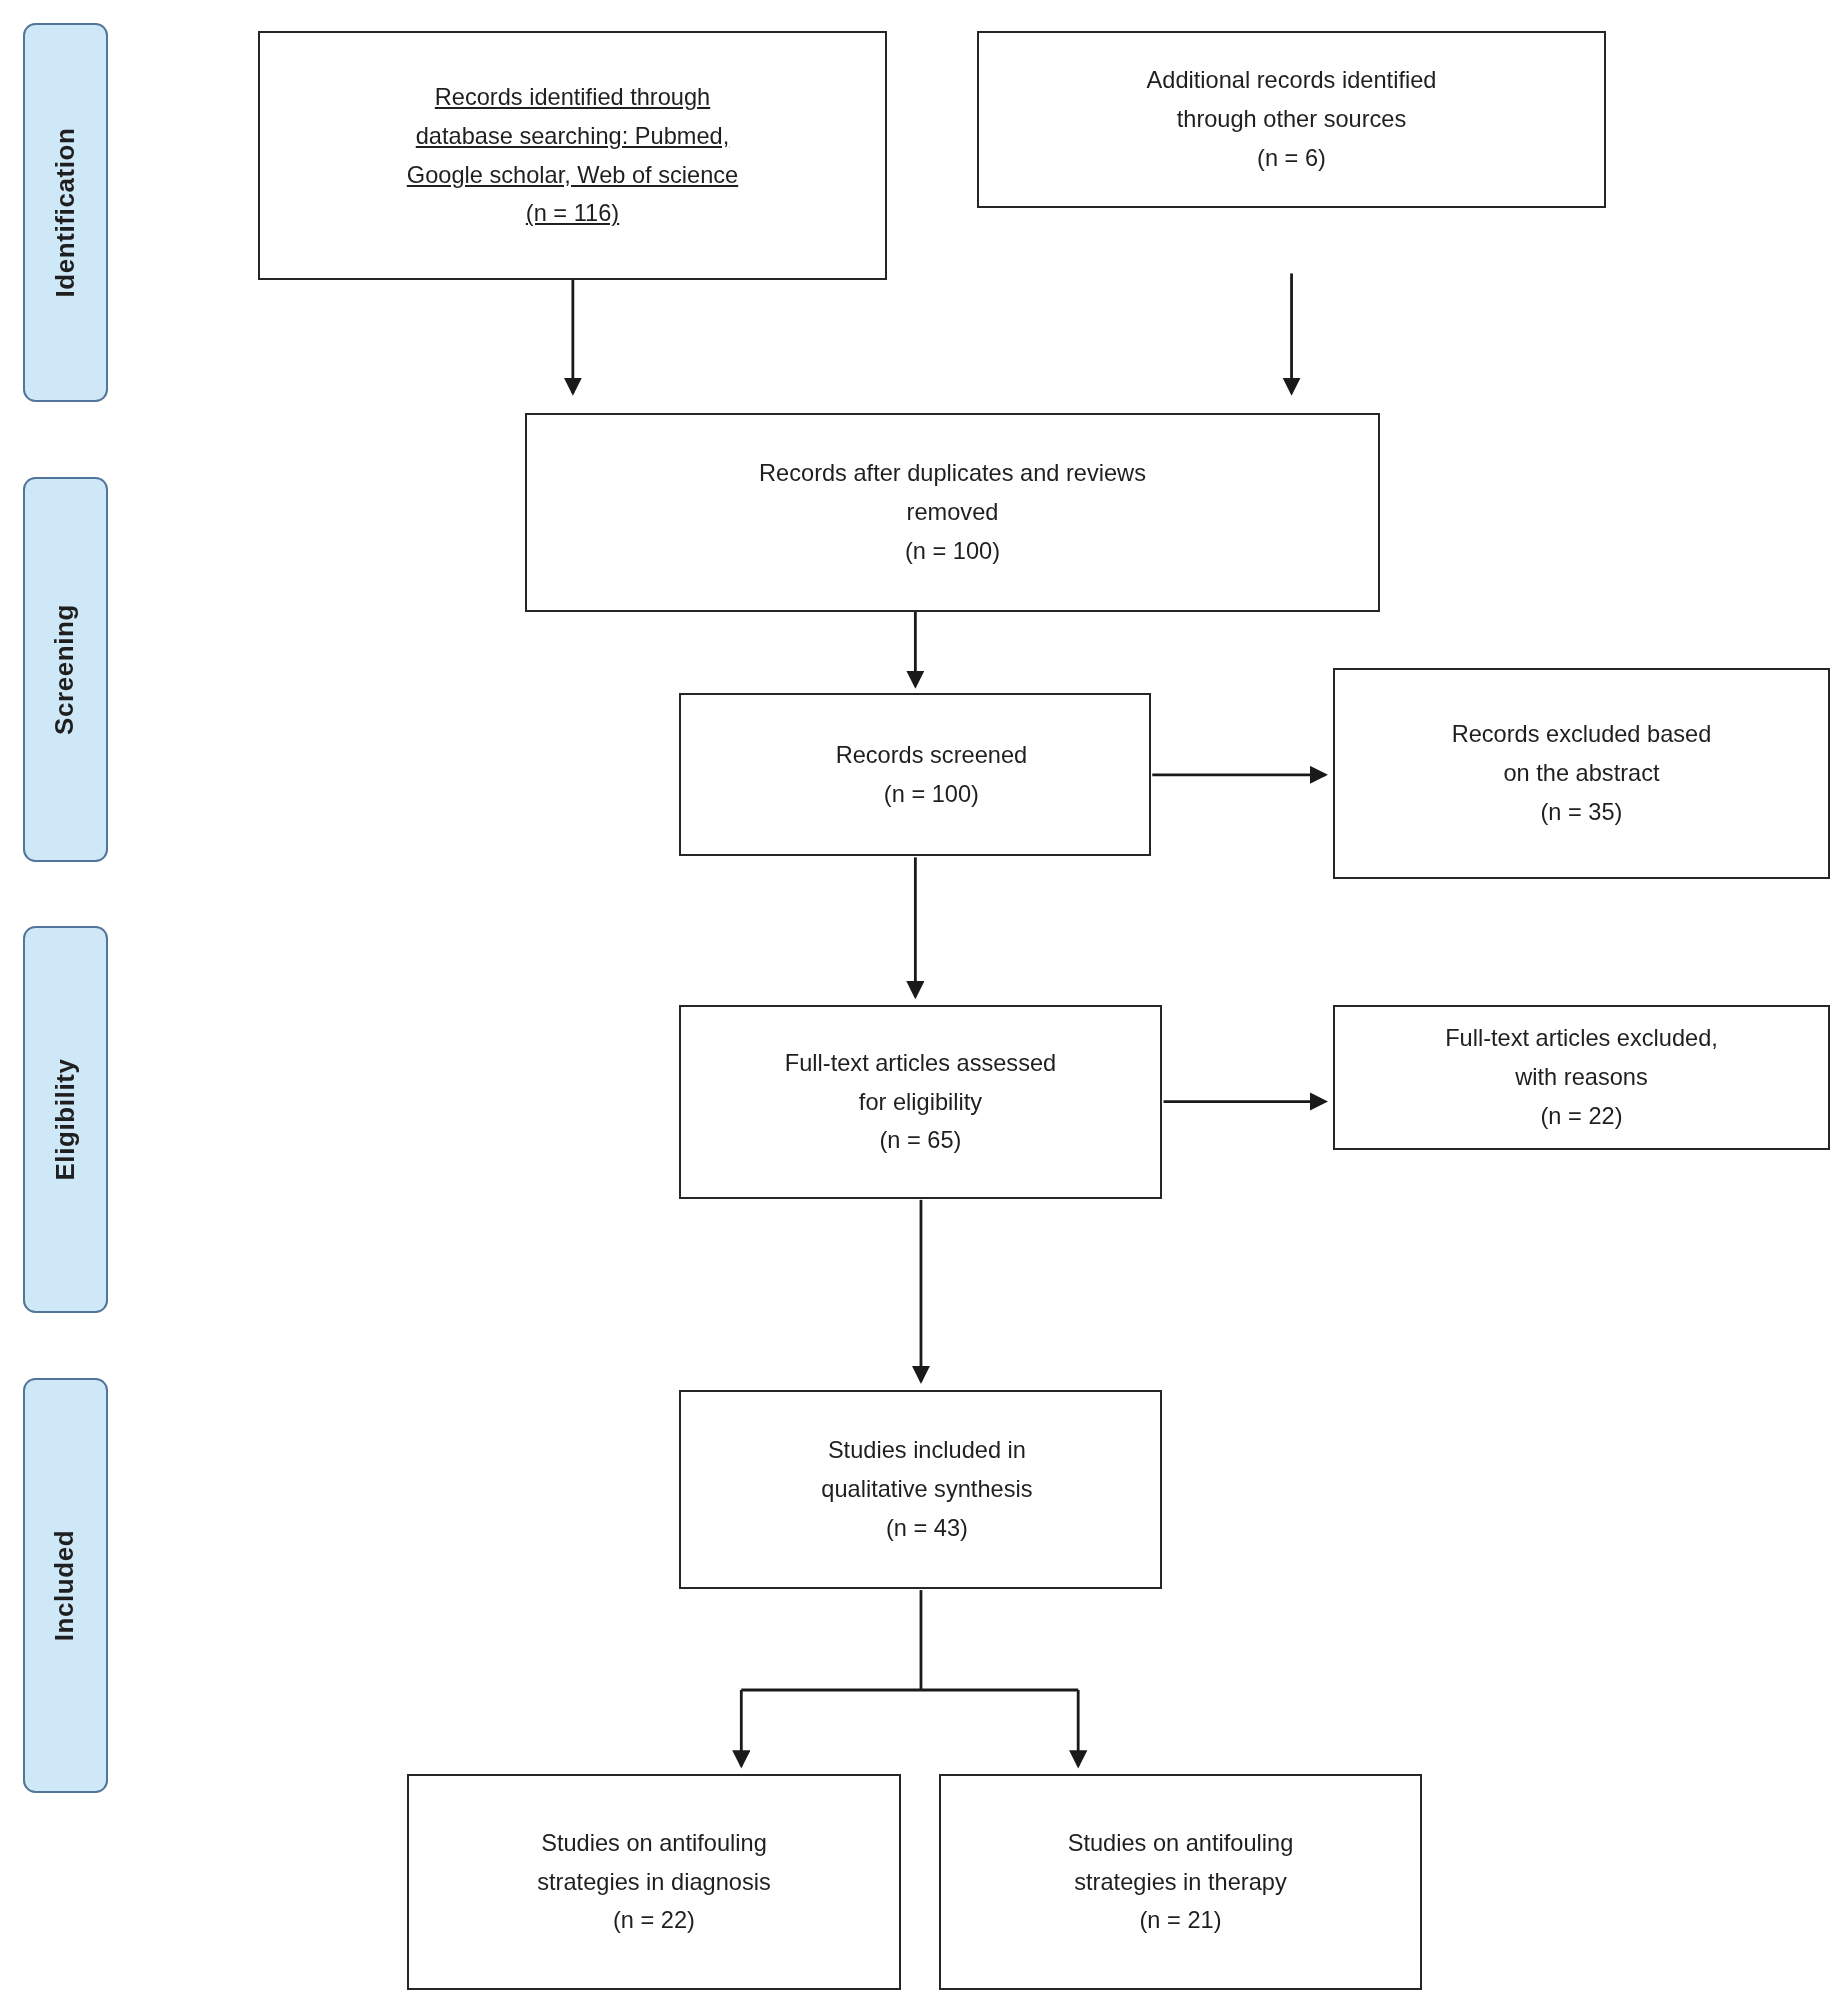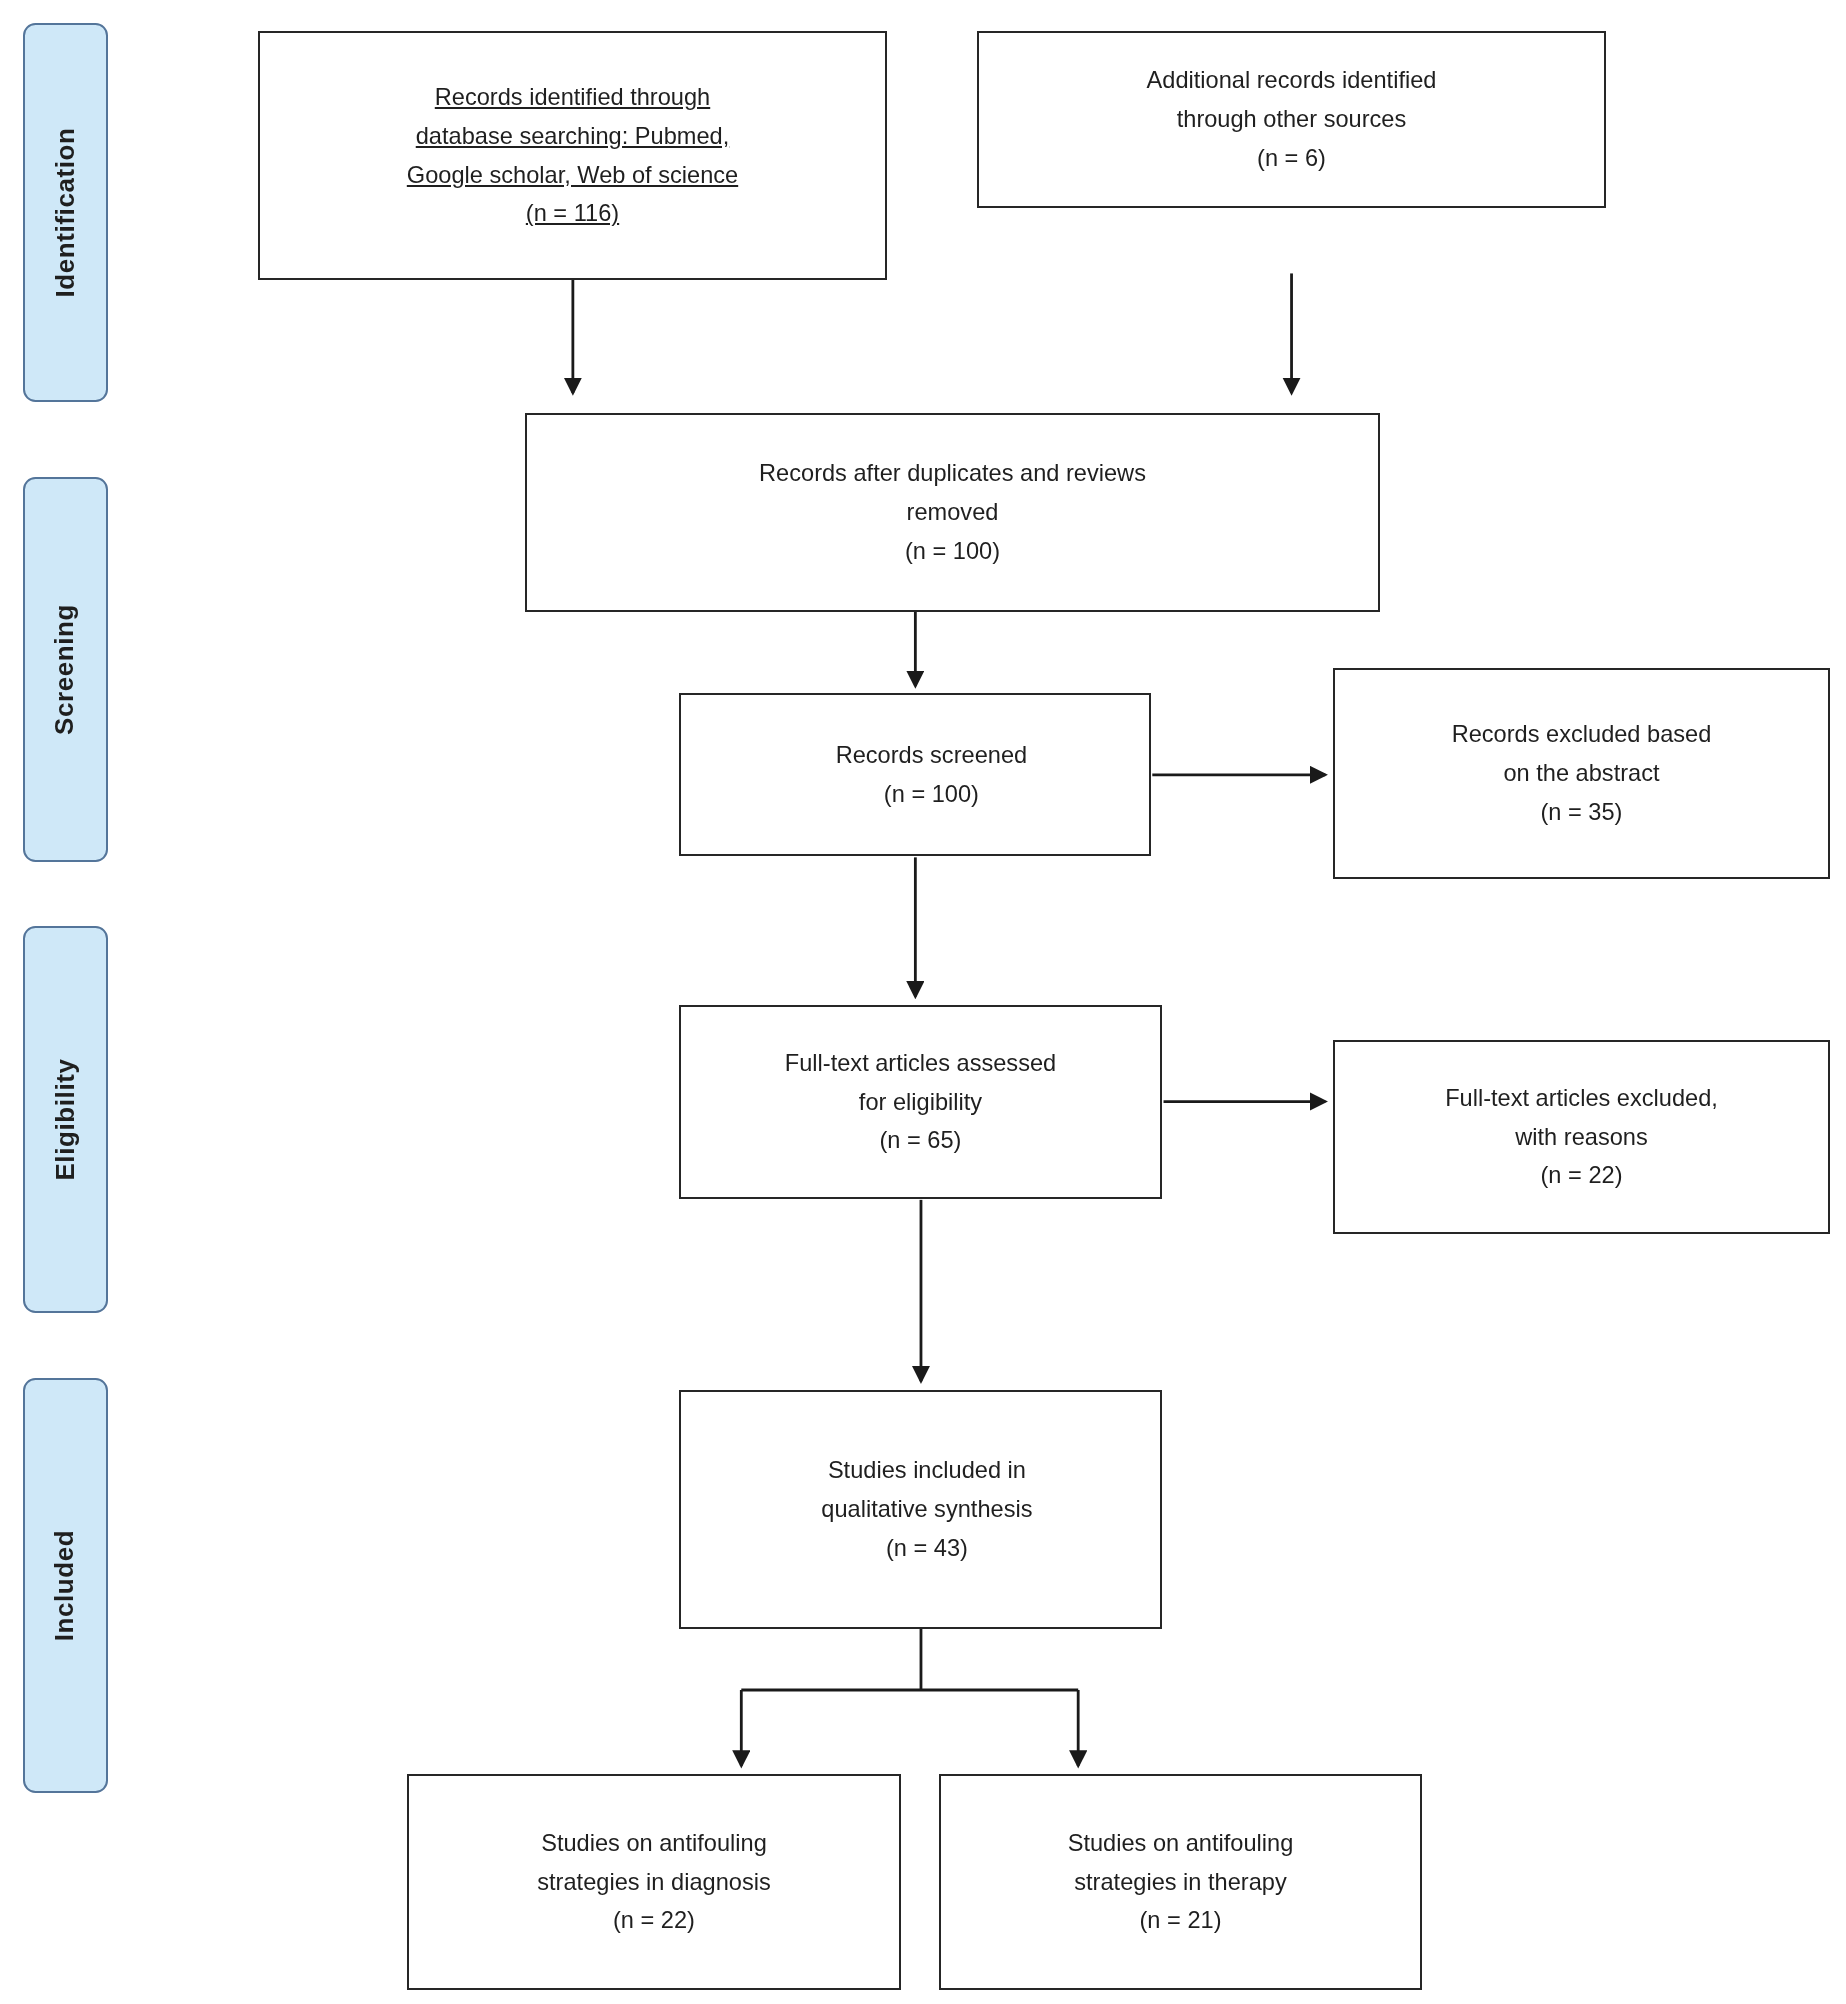--- a/index.html
+++ b/index.html
@@ -119,27 +119,27 @@
 on the abstract
 (n = 35)</span>
   </div>
 
   <div class="node" style="left:679px; top:1005px; width:483px; height:194px;">
     <span>Full-text articles assessed
 for eligibility
 (n = 65)</span>
   </div>
 
-  <div class="node" style="left:1333px; top:1040px; width:497px; height:194px;">
+  <div class="node" style="left:1333px; top:1005px; width:497px; height:145px;">
     <span>Full-text articles excluded,
 with reasons
 (n = 22)</span>
   </div>
 
-  <div class="node" style="left:679px; top:1390px; width:483px; height:239px;padding-left:24px;">
+  <div class="node" style="left:679px; top:1390px; width:483px; height:199px;padding-left:24px;">
     <span>Studies included in
 qualitative synthesis
 (n = 43)</span>
   </div>
 
   <div class="node" style="left:407px; top:1774px; width:494px; height:216px;">
     <span>Studies on antifouling
 strategies in diagnosis
 (n = 22)</span>
   </div>

